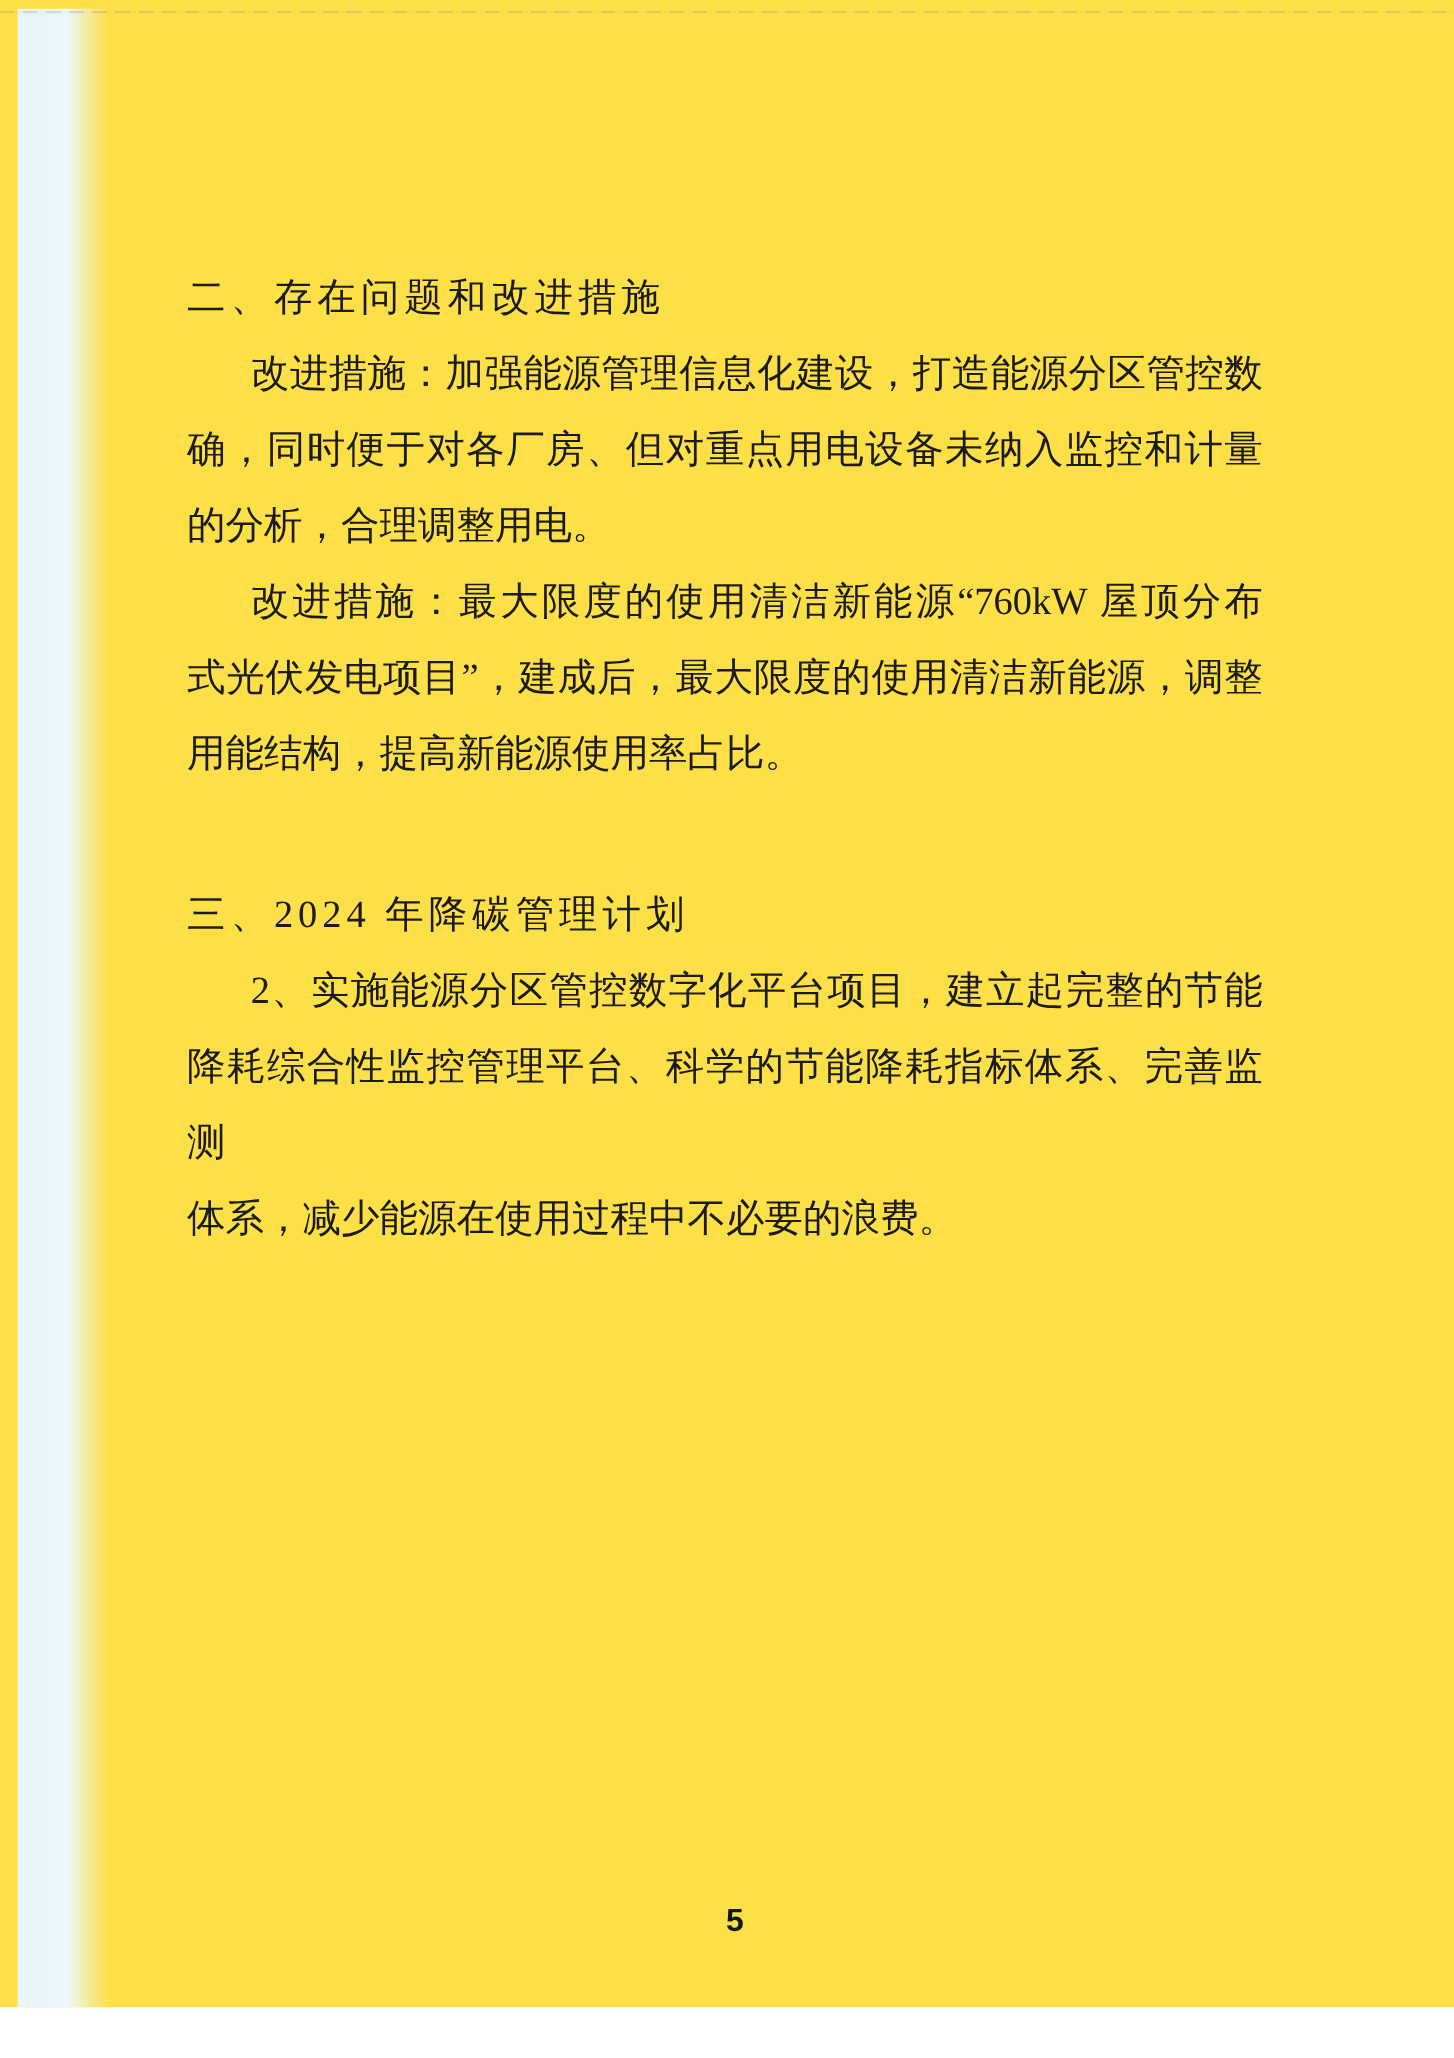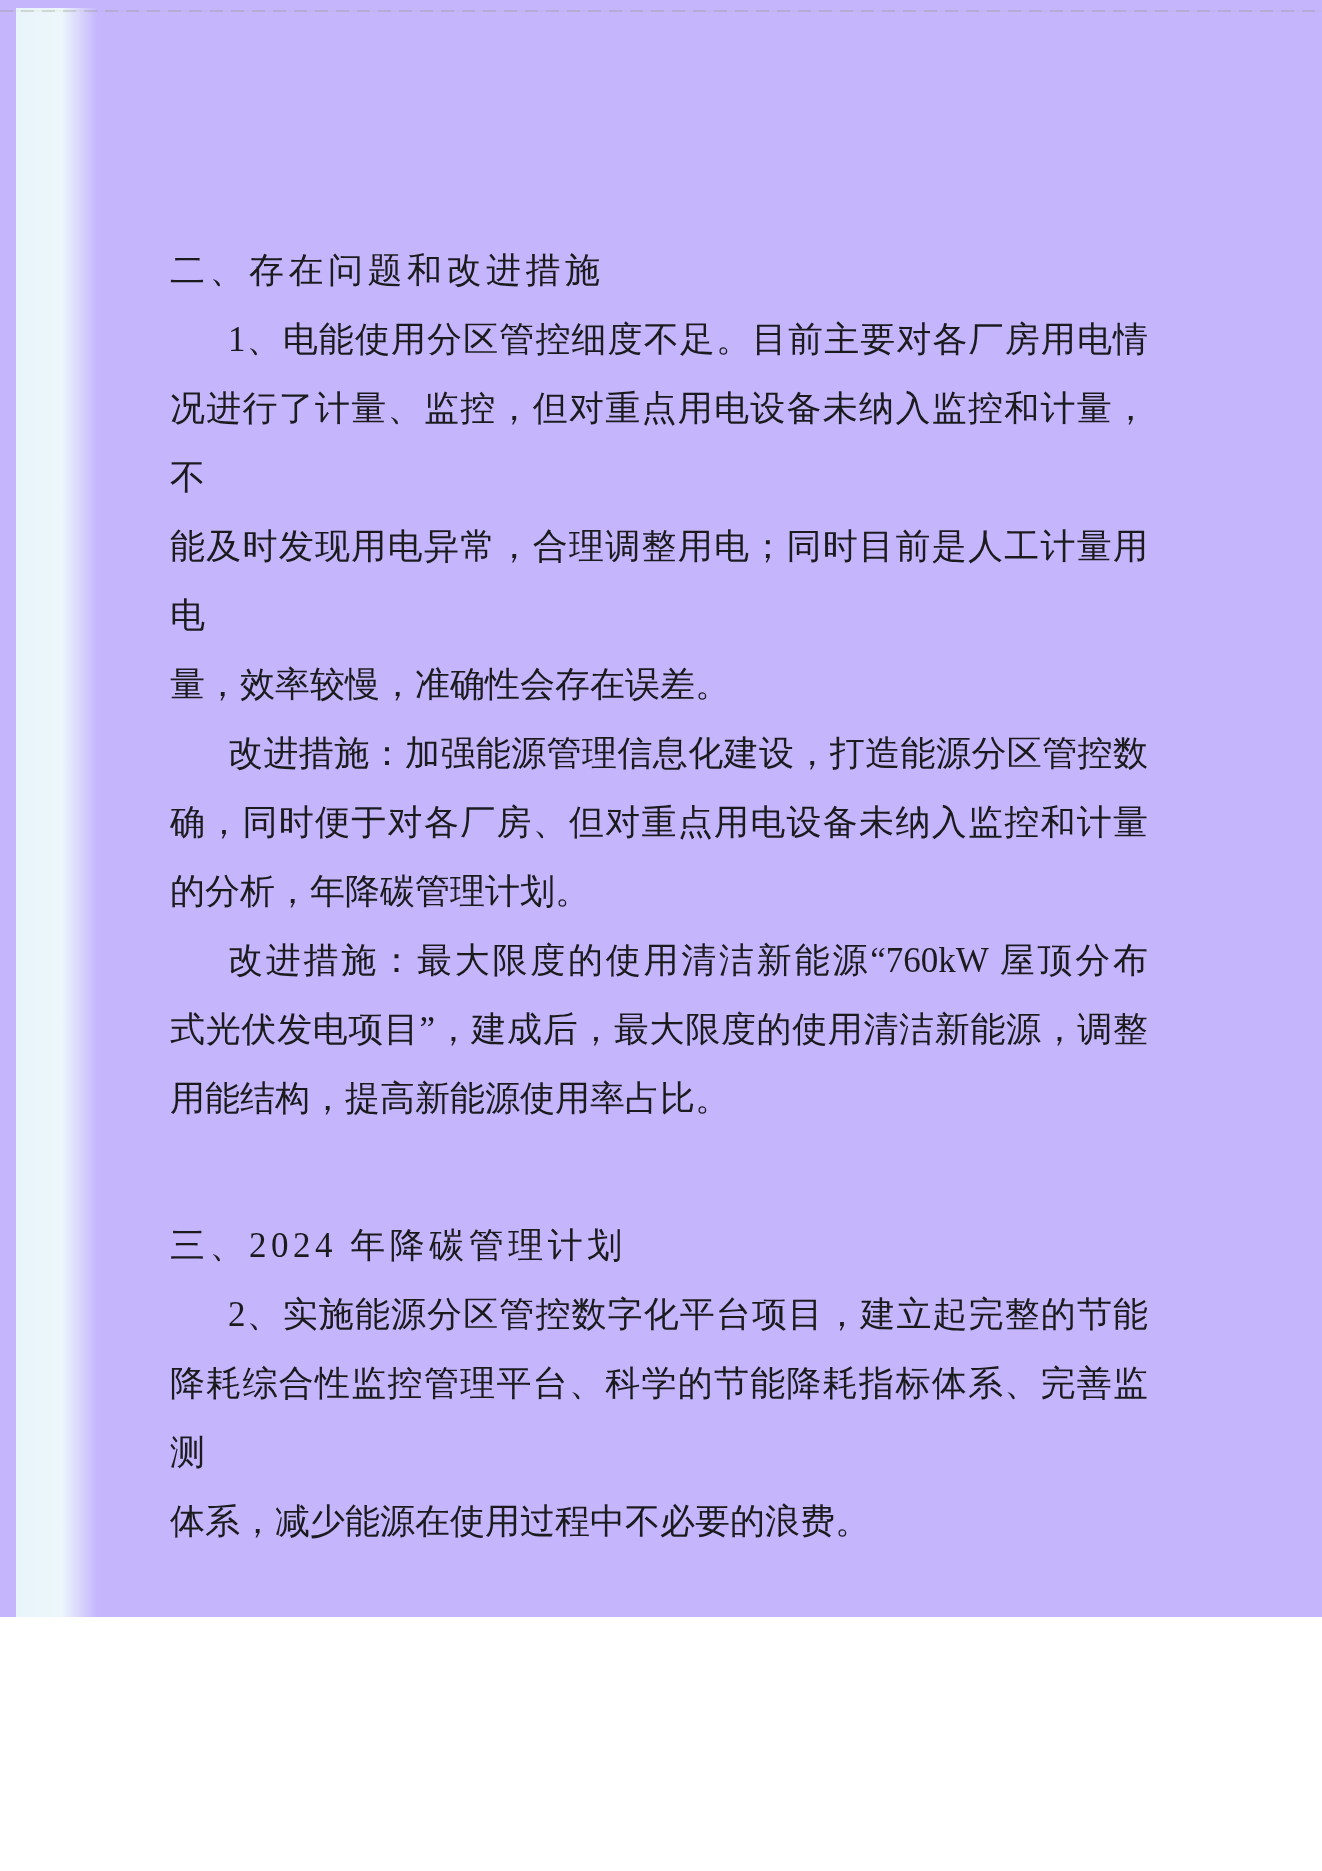--- a/index.html
+++ b/index.html
@@ -1,20 +1,20 @@
 <!DOCTYPE html>
 <html><head>
 <meta charset="utf-8">
 <style>
   html, body { margin: 0; padding: 0; background: #ffffff; }
   .sheet {
     position: relative;
     width: 1322px;
-    height: 1617px;
-    background: #c4b5fd;
+    height: 1825px;
+    background: #fde047;
     overflow: hidden;
     font-family: "Liberation Serif", "DejaVu Serif", serif;
   }
   
   .left-strip {
     position: absolute;
     left: 16px; top: 8px; bottom: 0;
     width: 82px;
     background: linear-gradient(90deg, #e7f4fa 0%, #edf7fb 55%, rgba(237,247,251,0) 100%);
     pointer-events: none;
@@ -68,31 +68,25 @@
 <div class="sheet">
 
   <div class="left-strip"></div>
   <div class="top-line"></div>
 
   <div class="textblock">
 
     <div>
       <div class="line heading">二、存在问题和改进措施</div>
 
-      <div>
-        <div class="line indent fill">1、电能使用分区管控细度不足。目前主要对各厂房用电情</div>
-        <div class="line fill">况进行了计量、监控，但对重点用电设备未纳入监控和计量，不</div>
-        <div class="line fill">能及时发现用电异常，合理调整用电；同时目前是人工计量用电</div>
-        <div class="line">量，效率较慢，准确性会存在误差。</div>
-      </div>
 
       <div>
         <div class="line indent fill">改进措施：加强能源管理信息化建设，打造能源分区管控数</div>
         <div class="line fill">确，同时便于对各厂房、但对重点用电设备未纳入监控和计量</div>
-        <div class="line">的分析，年降碳管理计划。</div>
+        <div class="line">的分析，合理调整用电。</div>
       </div>
 
 
       <div>
         <div class="line indent fill">改进措施：最大限度的使用清洁新能源“760kW 屋顶分布</div>
         <div class="line fill">式光伏发电项目”，建成后，最大限度的使用清洁新能源，调整</div>
         <div class="line">用能结构，提高新能源使用率占比。</div>
       </div>
     </div>
 

